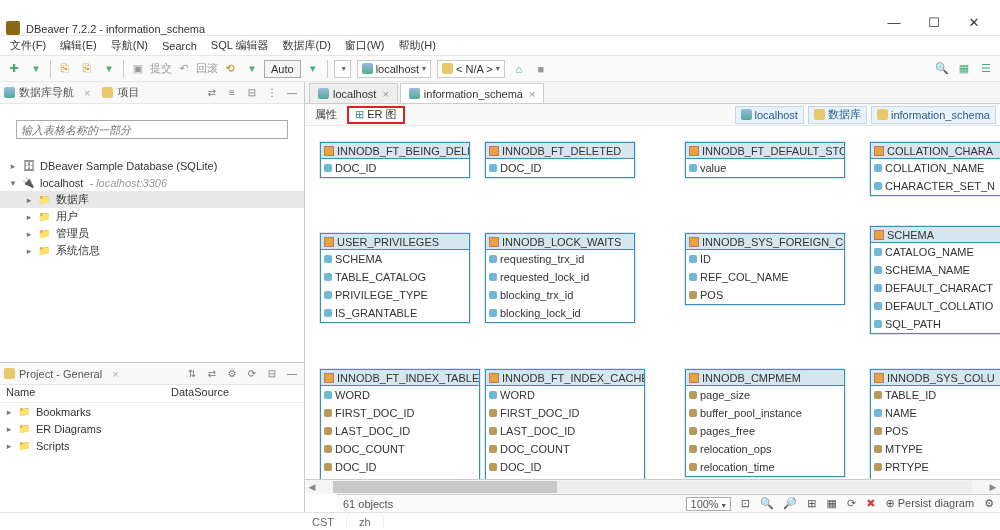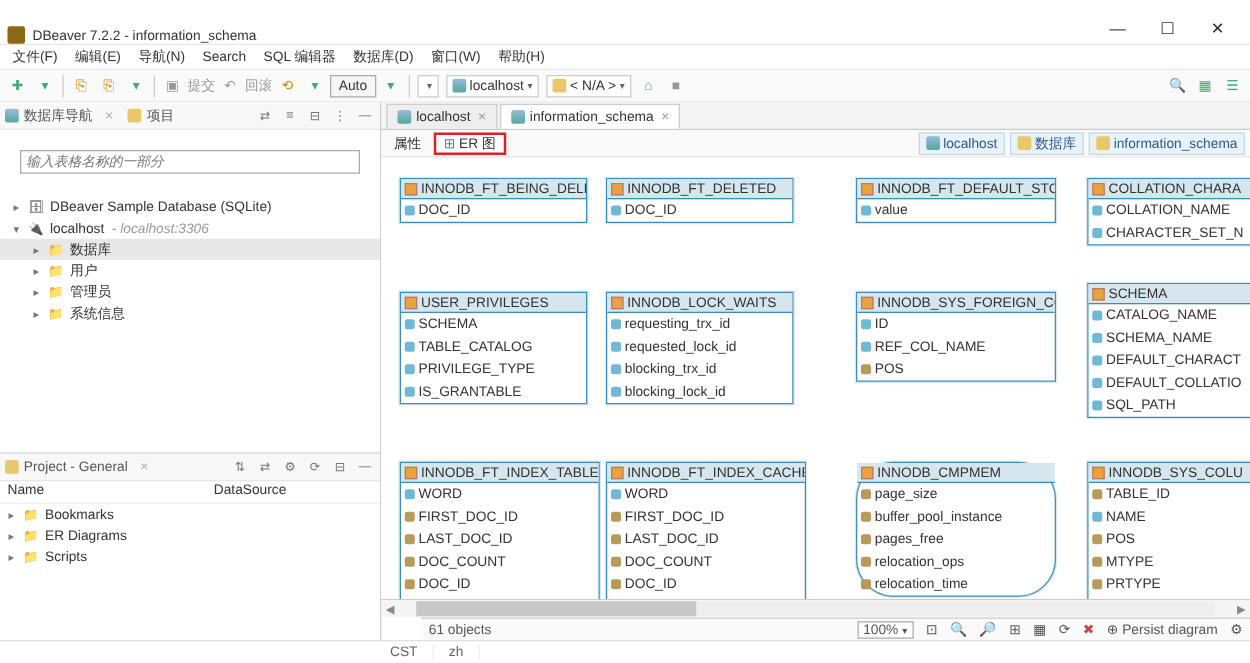--- a/index.html
+++ b/index.html
@@ -450,21 +450,21 @@
             </div>
             <div class="col">
               <span class="cic num"></span>
               <span>DOC_ID</span>
             </div>
             <div class="col">
               <span class="cic num"></span>
               <span>POSITION</span>
             </div>
           </div>
-          <div class="table-box wide" style="left: 380px; top: 243px; border-radius: 30px;">
+          <div class="table-box wide" style="left: 380px; top: 243px;">
             <div class="thdr">
               <span class="tic"></span>
               <span>INNODB_CMPMEM</span>
             </div>
             <div class="col">
               <span class="cic num"></span>
               <span>page_size</span>
             </div>
             <div class="col">
               <span class="cic num"></span>

